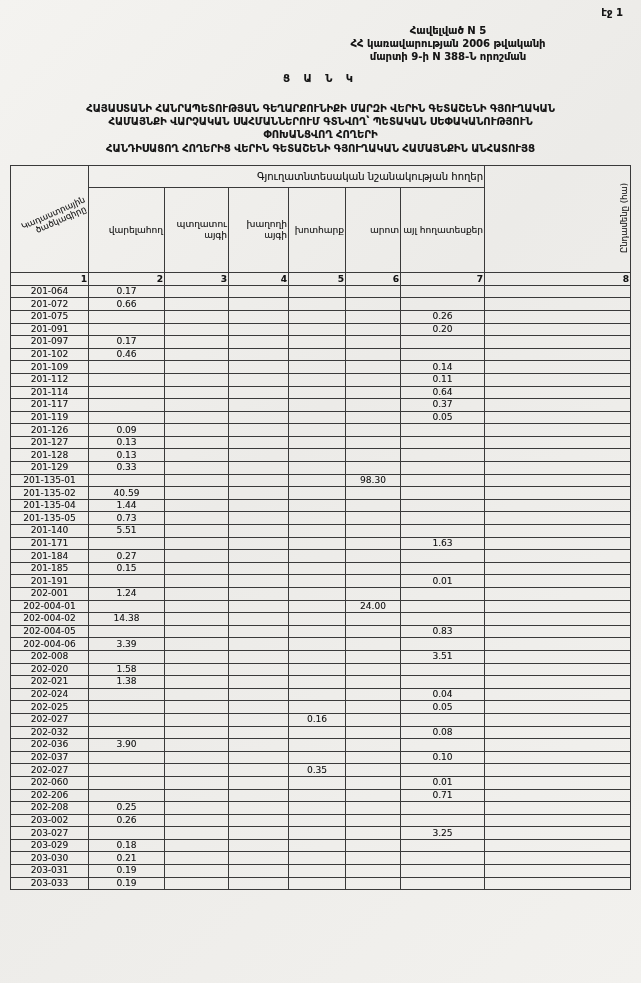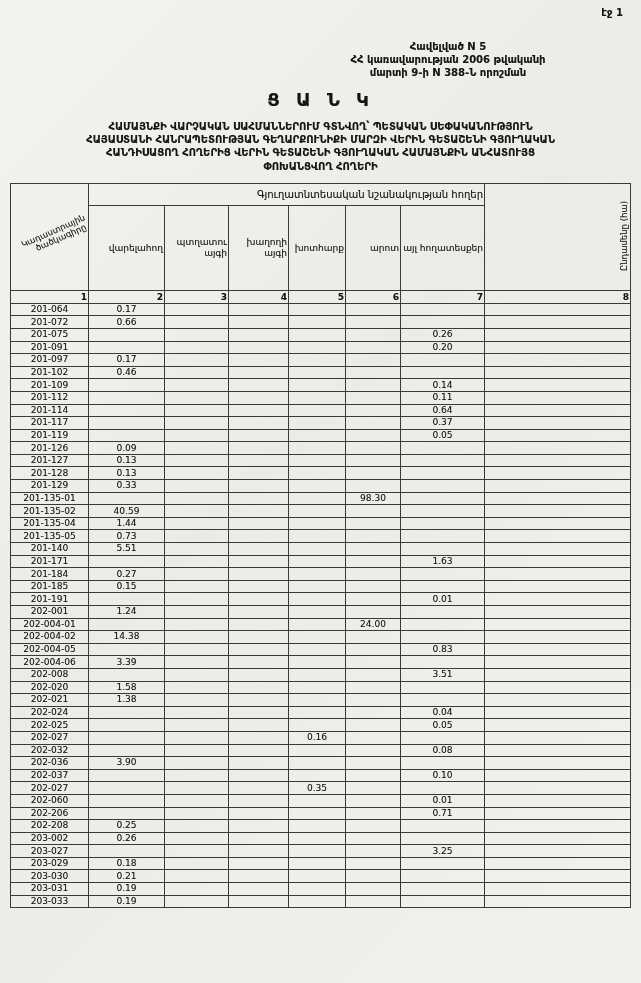--- a/index.html
+++ b/index.html
@@ -17,32 +17,31 @@
     color:#151515;
     padding:24px 10px 8px 10px;
     overflow:hidden;
     text-shadow:0.2px 0.2px 0 rgba(20,20,20,0.35);
   }
   .page-num {
     position:absolute; top:7px; right:18px;
     font-size:10px; font-weight:bold;
   }
   .appendix-block {
-    margin-top:16px;
     margin-left:auto;
     width:330px;
     margin-right:18px;
     text-align:center;
     font-size:10px; font-weight:bold;
     line-height:1.3;
   }
   .title-block { margin-top:10px; text-align:center; }
   .title-heading {
-    font-size:18px; font-weight:bold; letter-spacing:5px;
-    margin-bottom:10px;
+    font-size:10px; font-weight:bold; letter-spacing:5px;
+    margin-bottom:18px;
   }
   .title-line {
     font-size:10px; font-weight:bold; line-height:1.32;
   }
   table.land-table {
     margin:10px auto 0 auto;
     width:620px;
     border-collapse:collapse;
     table-layout:fixed;
   }
@@ -85,24 +84,24 @@
   <div class="page-num">էջ 1</div>
 
   <div class="appendix-block">
     <div class="appendix-line">Հավելված N 5</div>
     <div class="appendix-line">ՀՀ կառավարության 2006 թվականի</div>
     <div class="appendix-line">մարտի 9-ի N 388-Ն որոշման</div>
   </div>
 
   <div class="title-block">
     <div class="title-heading">Ց Ա Ն Կ</div>
+    <div class="title-line">ՀԱՅԱՍՏԱՆԻ ՀԱՆՐԱՊԵՏՈՒԹՅԱՆ ԳԵՂԱՐՔՈՒՆԻՔԻ ՄԱՐԶԻ ՎԵՐԻՆ ԳԵՏԱՇԵՆԻ ԳՅՈՒՂԱԿԱՆ</div>
     <div class="title-line">ՀԱՄԱՅՆՔԻ ՎԱՐՉԱԿԱՆ ՍԱՀՄԱՆՆԵՐՈՒՄ ԳՏՆՎՈՂ՝ ՊԵՏԱԿԱՆ ՍԵՓԱԿԱՆՈՒԹՅՈՒՆ</div>
-    <div class="title-line">ՀԱՅԱՍՏԱՆԻ ՀԱՆՐԱՊԵՏՈՒԹՅԱՆ ԳԵՂԱՐՔՈՒՆԻՔԻ ՄԱՐԶԻ ՎԵՐԻՆ ԳԵՏԱՇԵՆԻ ԳՅՈՒՂԱԿԱՆ</div>
+    <div class="title-line">ՓՈԽԱՆՑՎՈՂ ՀՈՂԵՐԻ</div>
     <div class="title-line">ՀԱՆԴԻՍԱՑՈՂ ՀՈՂԵՐԻՑ ՎԵՐԻՆ ԳԵՏԱՇԵՆԻ ԳՅՈՒՂԱԿԱՆ ՀԱՄԱՅՆՔԻՆ ԱՆՀԱՏՈՒՅՑ</div>
-    <div class="title-line">ՓՈԽԱՆՑՎՈՂ ՀՈՂԵՐԻ</div>
   </div>
 
   <table class="land-table">
     <colgroup>
       <col style="width:78px">
         <col style="width:76px">
         <col style="width:64px">
         <col style="width:60px">
       <col style="width:57px">
         <col style="width:55px">

